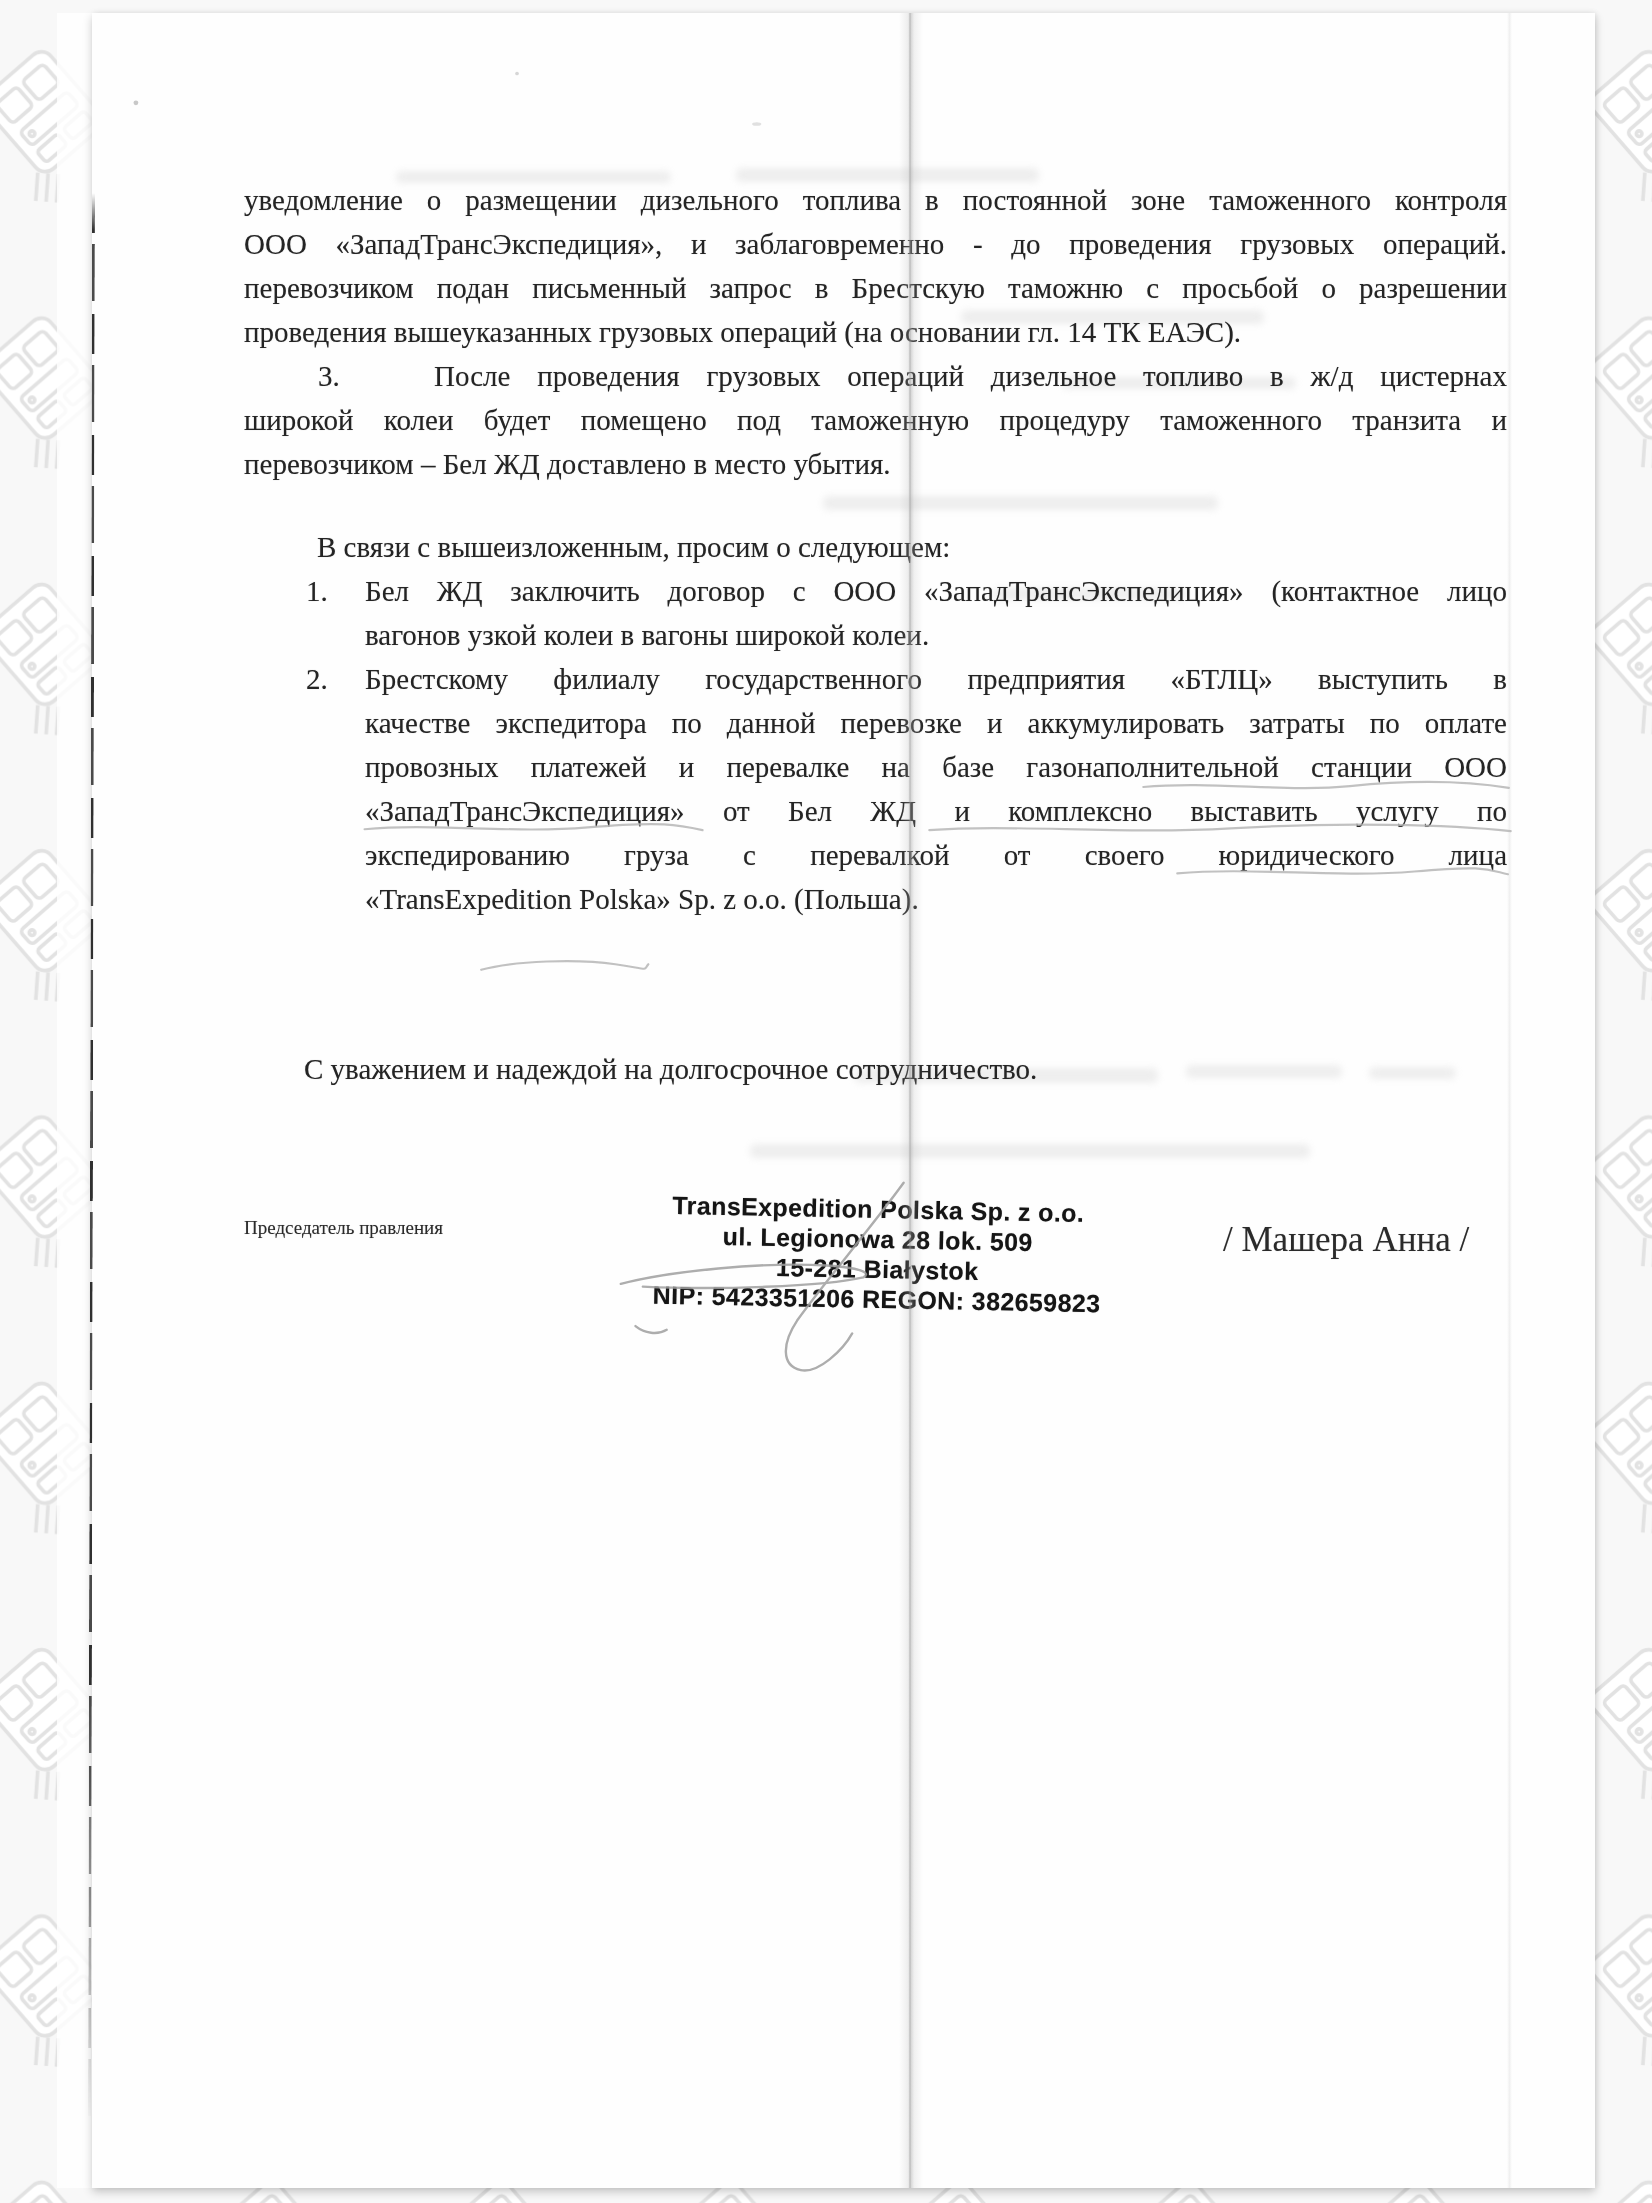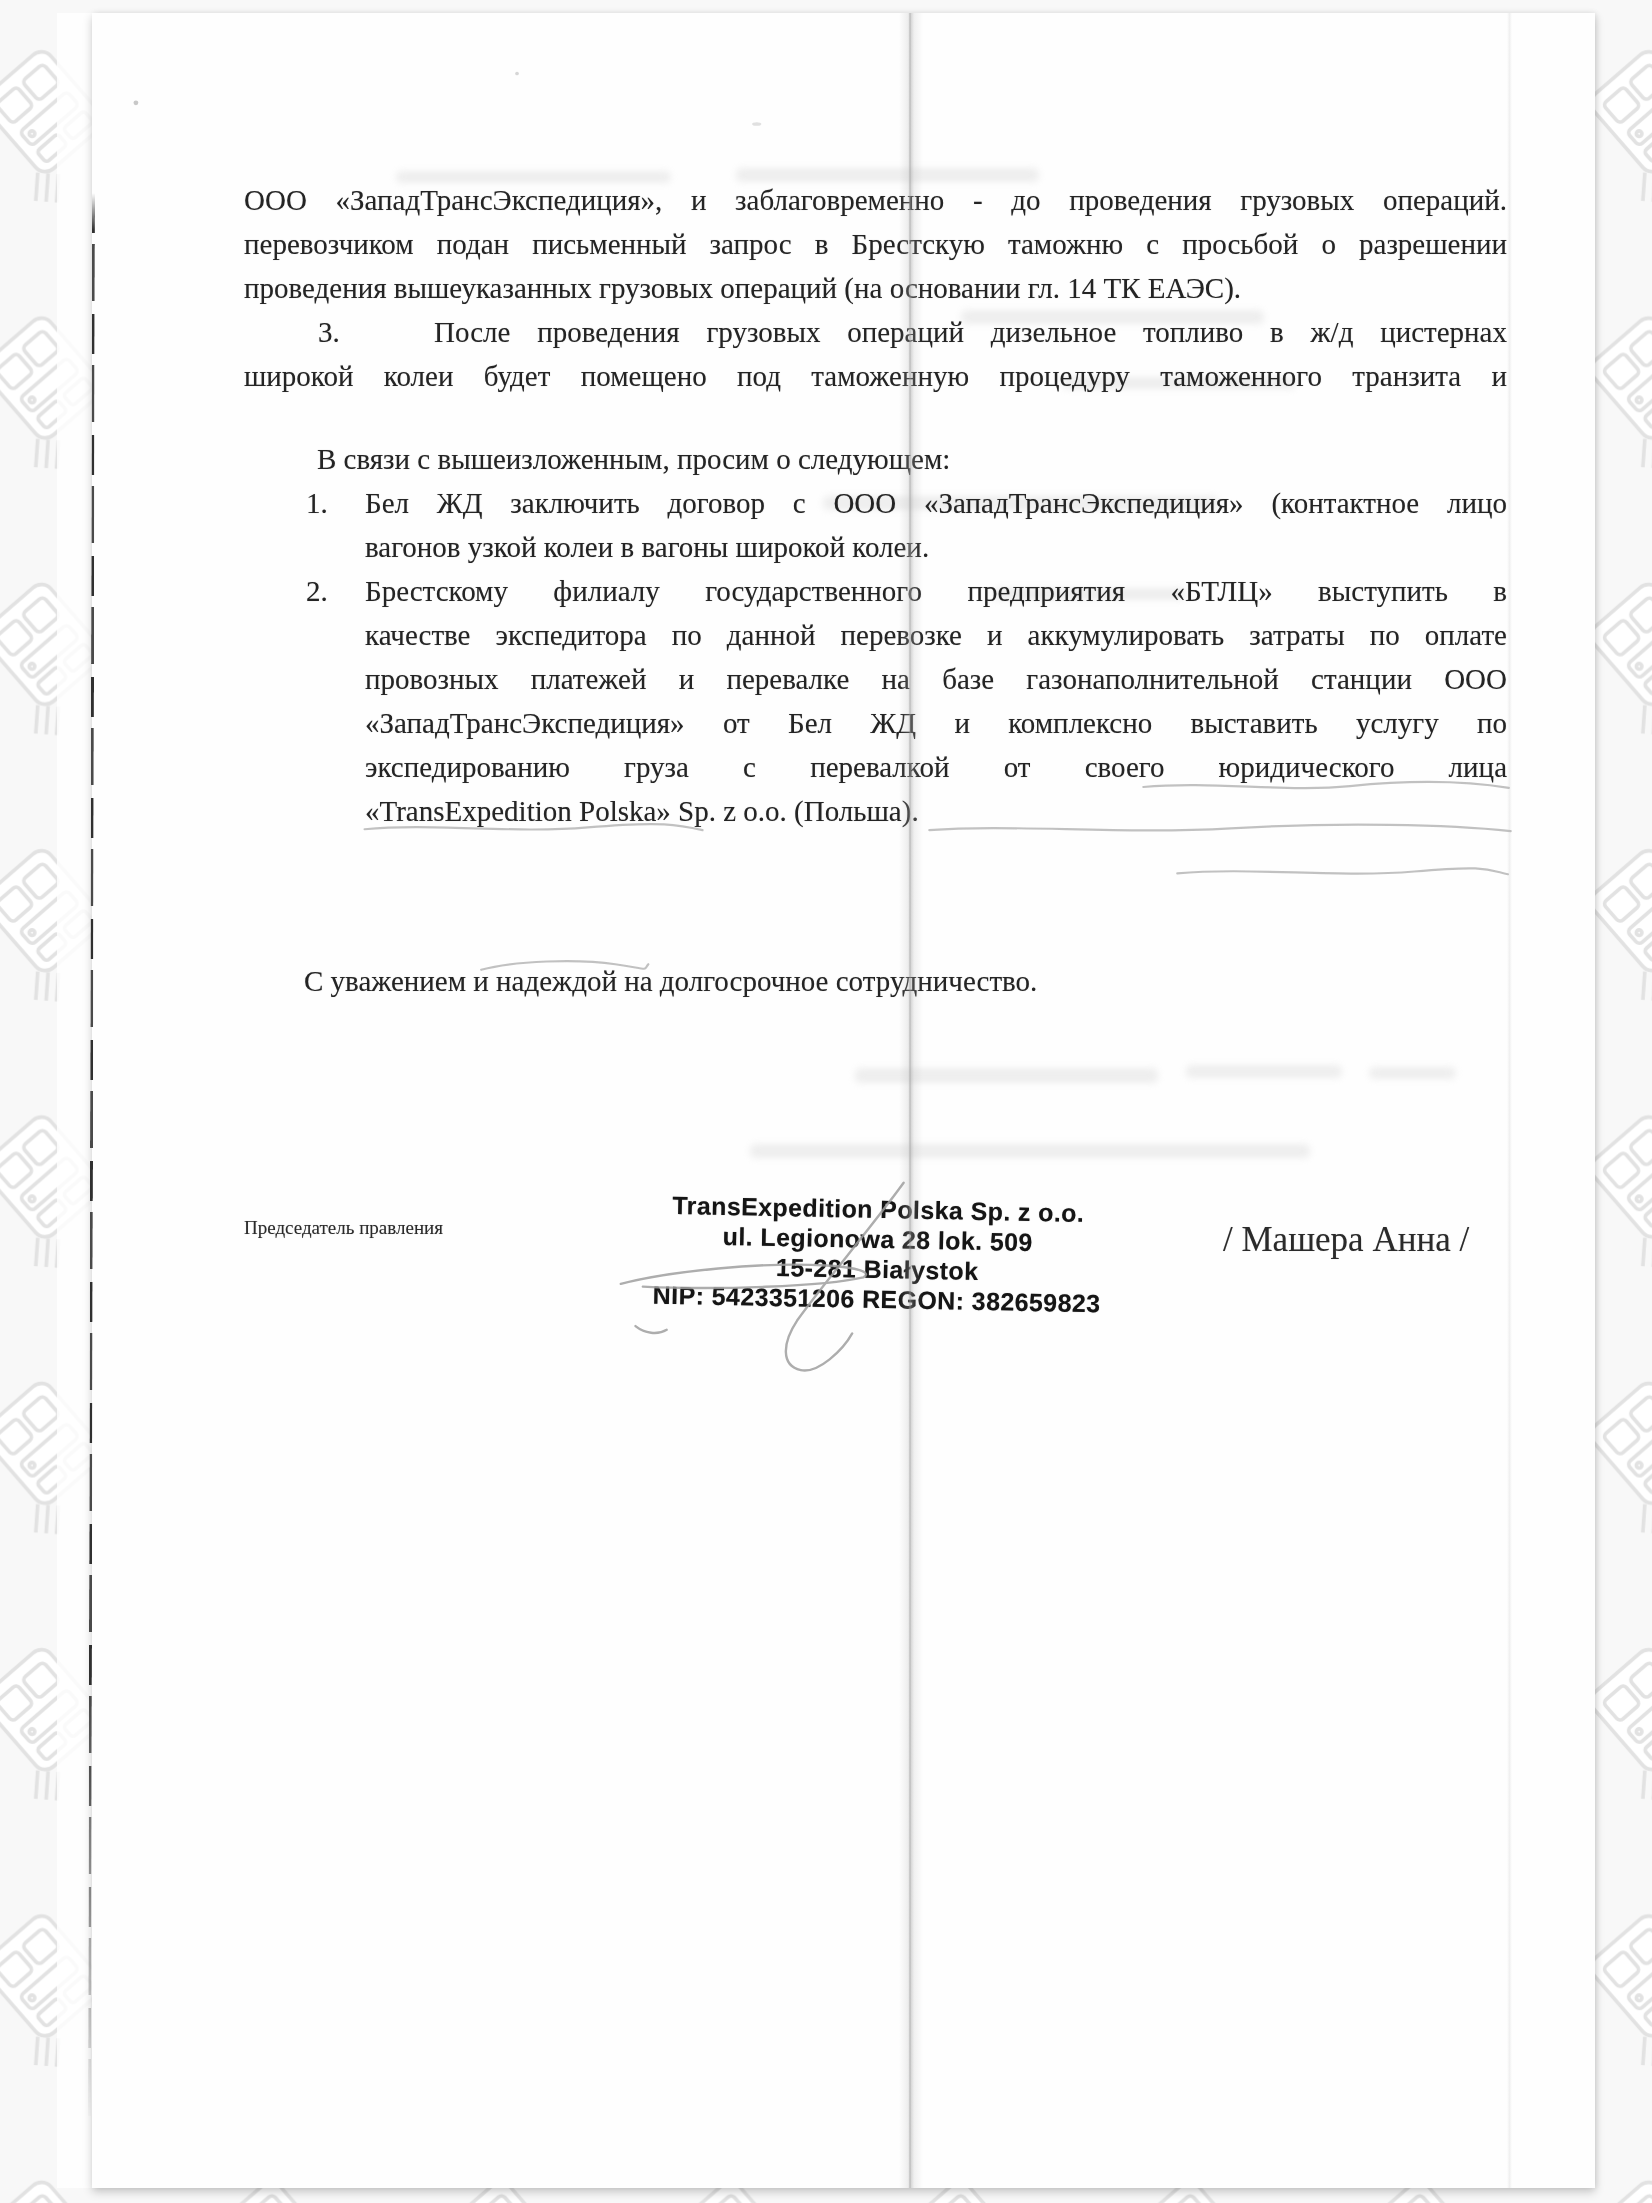--- a/index.html
+++ b/index.html
@@ -103,29 +103,31 @@
     <div class="ghost" style="left:731px;top:483px;width:395px;height:13.8px;"></div>
     <div class="ghost" style="left:901px;top:575px;width:193px;height:12px;"></div>
     <div class="ghost" style="left:763px;top:1055px;width:303px;height:14.7px;"></div>
     <div class="ghost" style="left:1094px;top:1052px;width:156px;height:13px;"></div>
     <div class="ghost" style="left:1277px;top:1054px;width:87px;height:12px;"></div>
     <div class="ghost" style="left:658px;top:1131px;width:560px;height:13.8px;"></div>
 
     <div class="textcol">
 
       <div class="para">
+        <div class="line just">уведомление о размещении дизельного топлива в постоянной зоне таможенного контроля</div>
         <div class="line just">ООО «ЗападТрансЭкспедиция», и заблаговременно - до проведения грузовых операций.</div>
         <div class="line just">перевозчиком подан письменный запрос в Брестскую таможню с просьбой о разрешении</div>
         <div class="line">проведения вышеуказанных грузовых операций (на основании гл. 14 ТК ЕАЭС).</div>
       </div>
 
       <div class="para para3">
         <span class="pnum">3.</span>
         <div class="line just pindent">После проведения грузовых операций дизельное топливо в ж/д цистернах</div>
         <div class="line just">широкой колеи будет помещено под таможенную процедуру таможенного транзита и</div>
+        <div class="line">перевозчиком – Бел ЖД доставлено в место убытия.</div>
       </div>
 
       <div class="line intro">В связи с вышеизложенным, просим о следующем:</div>
 
       <div class="li">
         <span class="lnum">1.</span>
         <div class="line just">Бел ЖД заключить договор с ООО «ЗападТрансЭкспедиция»  (контактное лицо</div>
         <div class="line">вагонов узкой колеи в вагоны широкой колеи.</div>
       </div>
 

